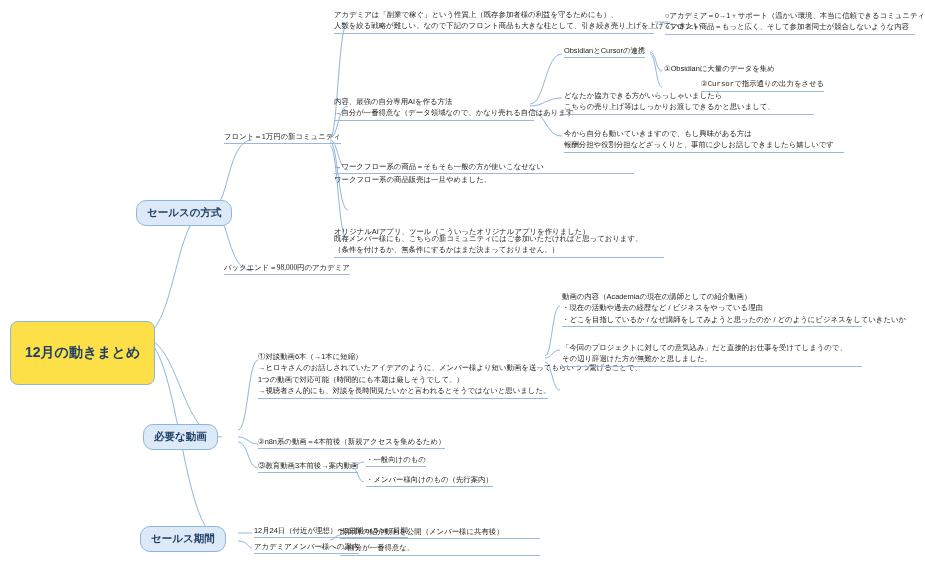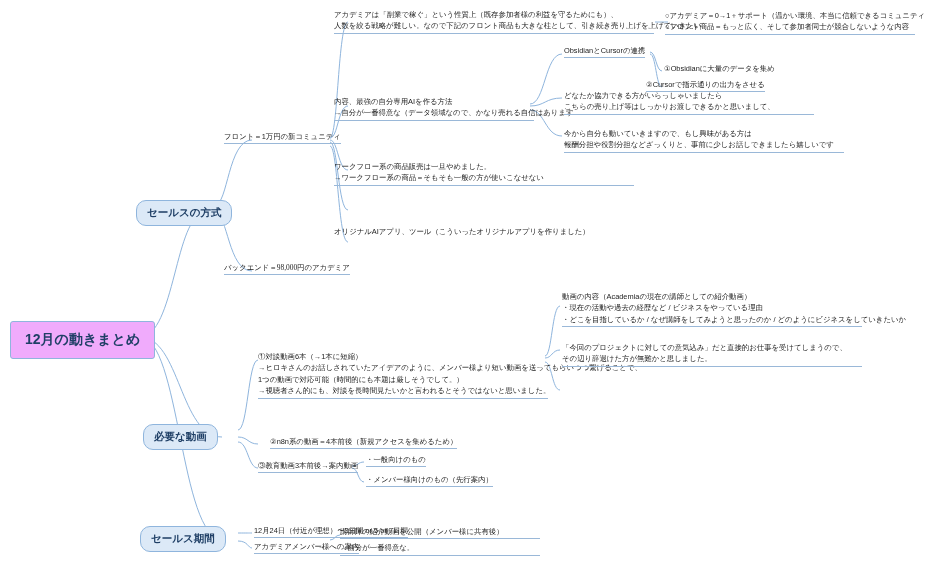--- a/index.html
+++ b/index.html
@@ -12,27 +12,27 @@
     overflow: hidden;
     position: relative;
   }
   #canvas { position:absolute; left:0; top:0; width:925px; height:564px; }
   svg.links { position:absolute; left:0; top:0; width:925px; height:564px; }
 
   .node { position:absolute; }
 
   
   .root {
-    background:#f0abfc;
+    background:#fde047;
     border:1px solid #8fb5dd;
-    border-radius:3px;
+    border-radius:8px;
     color:#1f3f66;
     font-size:14px;
     font-weight:bold;
-    padding:9px 14px;
+    padding:22px 14px;
     white-space:nowrap;
   }
 
   
   .pill {
     background:#dce9f7;
     border:1px solid #8fb5dd;
     border-radius:10px;
     color:#1f3f66;
     font-size:10.5px;
@@ -125,49 +125,53 @@
     </div>
   </div>
 
   <div class="node" style="left:334px; top:96px; width:200px;">
     <div class="txt">内容、最強の自分専用AIを作る方法</div>
     <div class="txt b-under">→自分が一番得意な（データ領域なので、かなり売れる自信はあります</div>
   </div>
 
   <div class="node txt u" style="left:564px; top:45px;">ObsidianとCursorの連携</div>
   <div class="node txt" style="left:664px; top:63px;">①Obsidianに大量のデータを集め</div>
-  <div class="node txt b-under" style="left:646px; top:79px;">②Cursorで指示通りの出力をさせる</div>
+  <div class="node txt b-under" style="left:701px; top:79px;font-family:Liberation Mono, monospace;">②Cursorで指示通りの出力をさせる</div>
 
   <div class="node" style="left:564px; top:90px; width:250px;">
     <div class="txt">どなたか協力できる方がいらっしゃいましたら</div>
     <div class="txt b-under">こちらの売り上げ等はしっかりお渡しできるかと思いまして、</div>
   </div>
   <div class="node" style="left:564px; top:128px; width:280px;">
     <div class="txt">今から自分も動いていきますので、もし興味がある方は</div>
     <div class="txt b-under">報酬分担や役割分担などざっくりと、事前に少しお話しできましたら嬉しいです</div>
   </div>
 
   <div class="node" style="left:334px; top:161px; width:300px;">
+    <div class="txt b-under">→ワークフロー系の商品＝そもそも一般の方が使いこなせない</div>
     <div class="txt">ワークフロー系の商品販売は一旦やめました。</div>
-    <div class="txt b-under">→ワークフロー系の商品＝そもそも一般の方が使いこなせない</div>
   </div>
 
   <div class="node" style="left:334px; top:201px; width:320px;margin-top:25px;">
     <div class="txt">オリジナルAIアプリ、ツール（こういったオリジナルアプリを作りました）</div>
   </div>
 
+  <div class="node" style="left:334px; top:233px; width:330px;">
+    <div class="txt">既存メンバー様にも、こちらの新コミュニティにはご参加いただければと思っております。</div>
+    <div class="txt b-under">（条件を付けるか、無条件にするかはまだ決まっておりません。）</div>
+  </div>
 
   <div class="node" style="left:258px; top:351px; width:290px;">
     <div class="txt">①対談動画6本（→1本に短縮）</div>
     <div class="txt">→ヒロキさんのお話しされていたアイデアのように、メンバー様より短い動画を送ってもらいつつ繋げることで、</div>
     <div class="txt">1つの動画で対応可能（時間的にも本題は厳しそうでして。）</div>
     <div class="txt b-under">→視聴者さん的にも、対談を長時間見たいかと言われるとそうではないと思いました。</div>
   </div>
 
-  <div class="node txt u" style="left:258px; top:436px;margin-left:12px;">②n8n系の動画＝4本前後（新規アクセスを集めるため）</div>
+  <div class="node txt u" style="left:258px; top:436px;">②n8n系の動画＝4本前後（新規アクセスを集めるため）</div>
 
   <div class="node txt u" style="left:258px; top:460px;">③教育動画3本前後→案内動画</div>
 
   <div class="node txt u" style="left:366px; top:454px;">・一般向けのもの</div>
   <div class="node txt u" style="left:366px; top:474px;">・メンバー様向けのもの（先行案内）</div>
 
   <div class="node" style="left:562px; top:291px; width:300px;">
     <div class="txt">動画の内容（Academiaの現在の講師としての紹介動画）</div>
     <div class="txt">・現在の活動や過去の経歴など / ビジネスをやっている理由</div>
     <div class="txt b-under">・どこを目指しているか / なぜ講師をしてみようと思ったのか / どのようにビジネスをしていきたいか</div>

